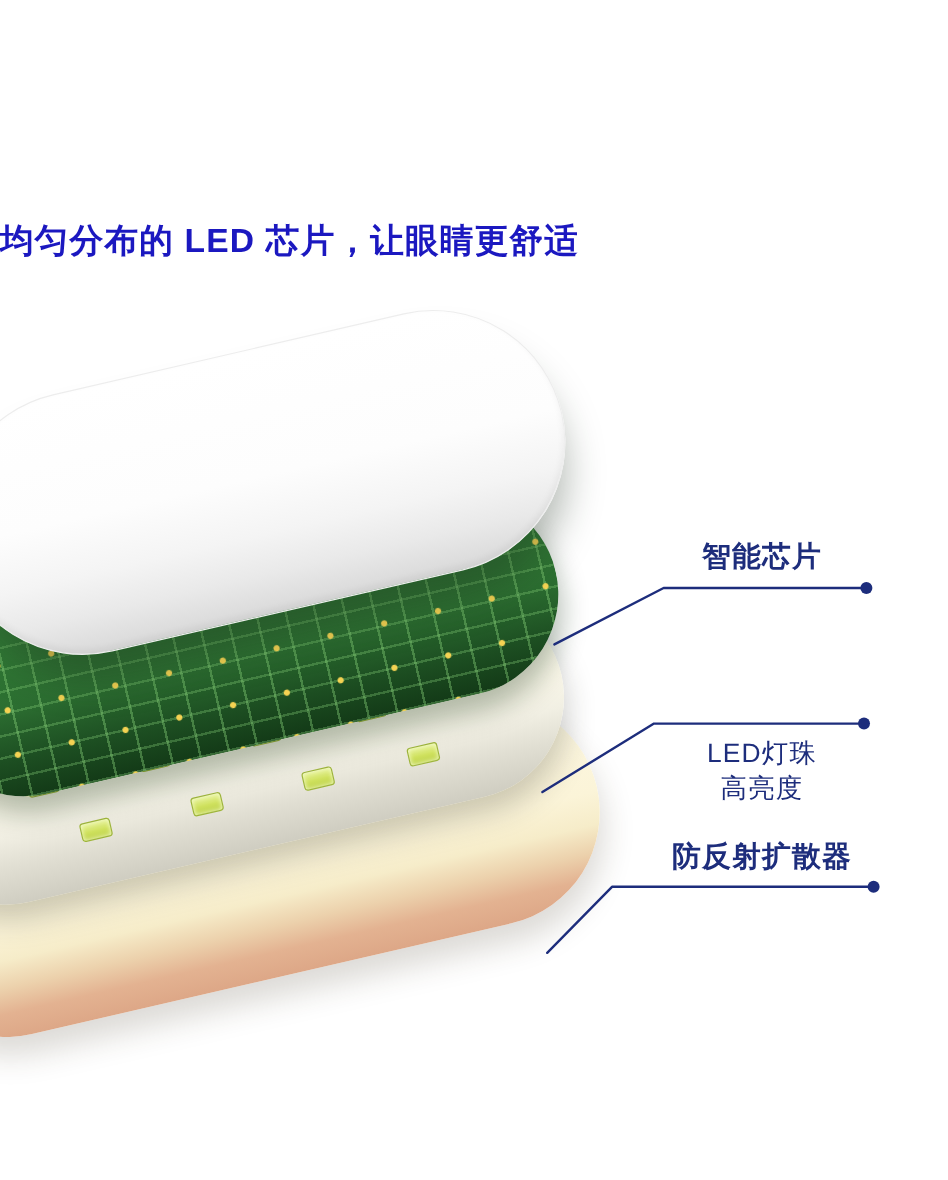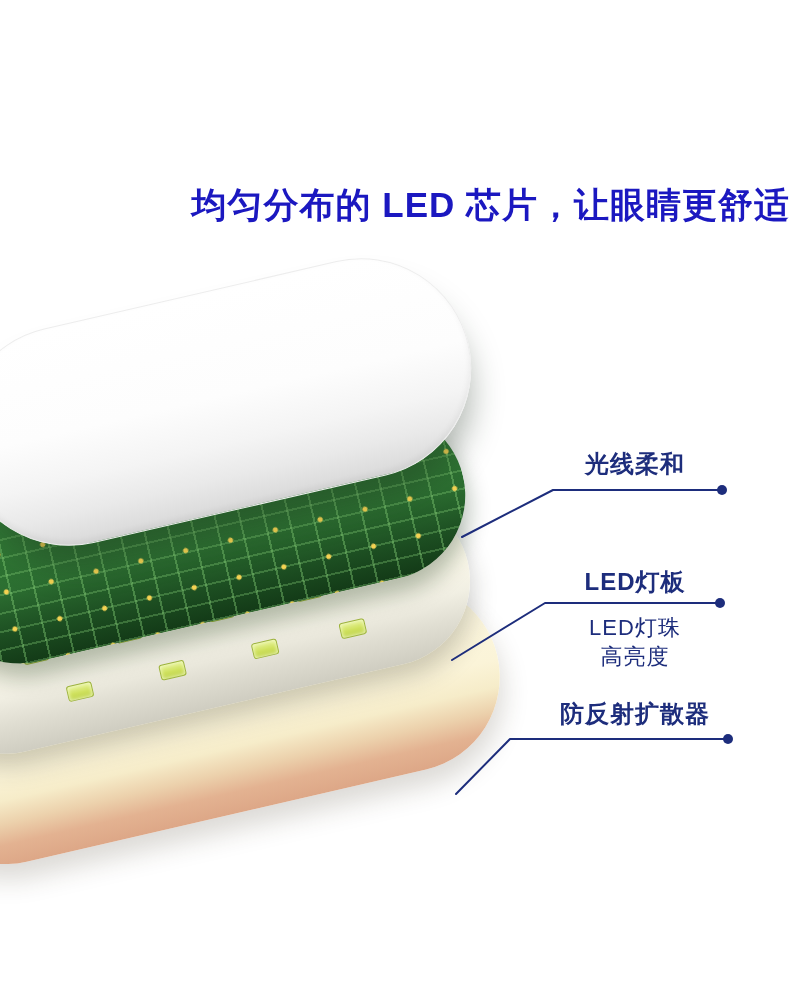--- a/index.html
+++ b/index.html
@@ -12,21 +12,21 @@
   .canvas{position:relative;width:790px;height:983px;background:#fff;overflow:hidden;}
 
   
   .title{
     position:absolute;left:0;top:72px;width:100%;
     text-align:center;font-size:64px;font-weight:800;
     letter-spacing:4px;color:var(--title-blue);
   }
   .subtitle{
     position:absolute;left:0;top:182px;width:100%;
-    text-align:right;font-size:35px;font-weight:700;
+    text-align:left;font-size:28px;font-weight:700;
     letter-spacing:1px;color:var(--title-blue);
   }
 
   
   .layer{position:absolute;transform:rotate(-13deg);}
   .layer.diffuser{
     left:-95px;top:628px;width:600px;height:190px;border-radius:95px;z-index:1;
     background:linear-gradient(180deg,#fdf9e6 0%,#fbf4d8 52%,#f6ecc9 66%,
       #ecd1ac 78%,#e3b291 89%,#dda787 100%);
     box-shadow:0 16px 26px rgba(60,50,30,.18);
@@ -113,23 +113,22 @@
       <polyline points="452,660 545,603 716,603"></polyline>
       <polyline points="456,794 510,739 724,739"></polyline>
     </g>
     <g fill="#1d2d7c" stroke="none">
       <circle cx="722" cy="490" r="5"></circle>
       <circle cx="720" cy="603" r="5"></circle>
       <circle cx="728" cy="739" r="5"></circle>
     </g>
   </svg>
 
-  <div class="callout-label c1-label">光线柔和</div>
+  <div class="callout-label c1-label">智能芯片</div>
 
-  <div class="callout-label c2-label">LED灯板</div>
   <div class="callout-sub c2-sub">
     <div>LED灯珠</div>
     <div>高亮度</div>
   </div>
 
   <div class="callout-label c3-label">防反射扩散器</div>
 
 </div>
 
 </body></html>

